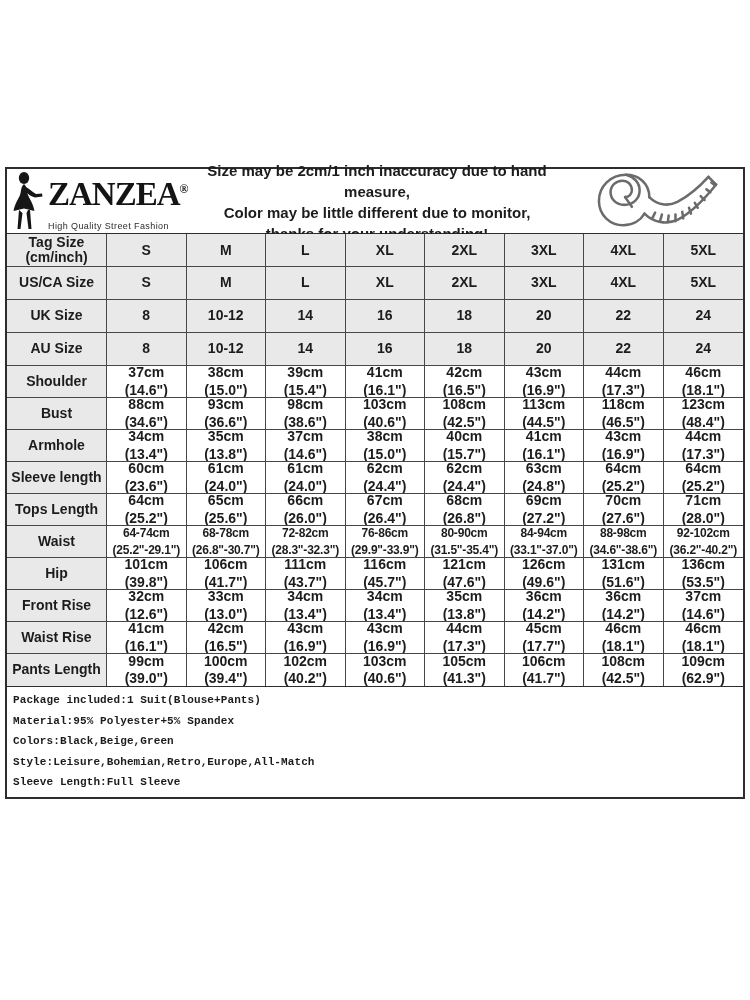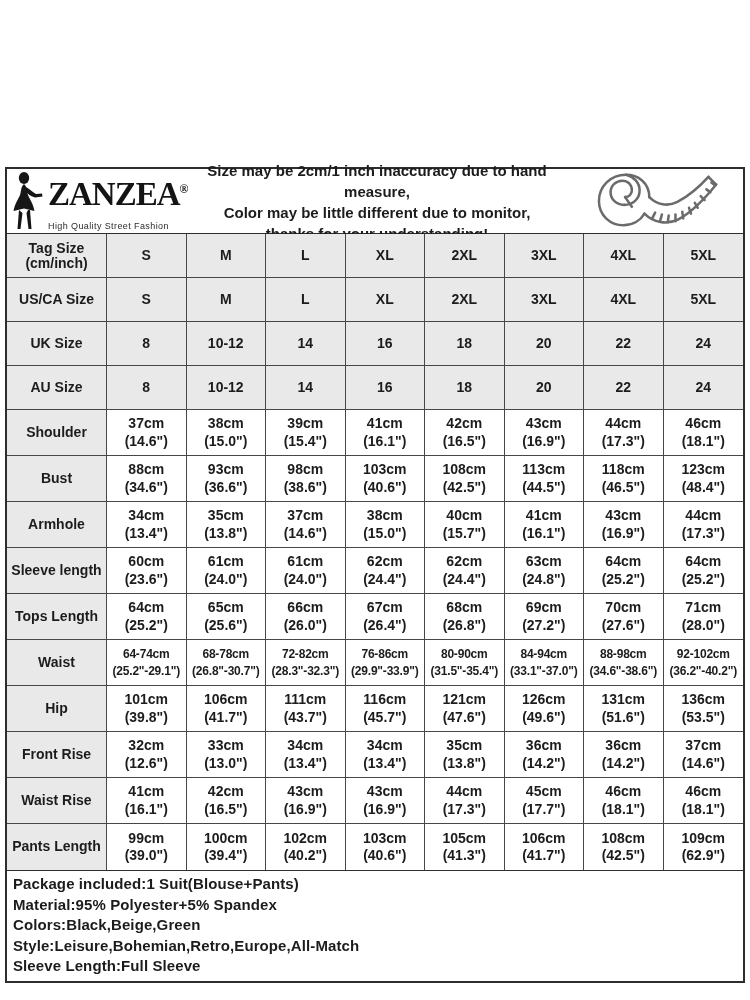--- a/index.html
+++ b/index.html
@@ -23,39 +23,39 @@
     color:#141414;letter-spacing:-1px;white-space:nowrap;
   }
   .reg{font-size:12px;vertical-align:super;letter-spacing:0;}
   .tagline{font-size:9px;color:#2c2c2c;letter-spacing:0.4px;margin-top:12px;white-space:nowrap;}
   .disc{flex:1;text-align:center;font-weight:700;font-size:15px;line-height:21px;padding-top:2px;}
   .tape{width:168px;display:flex;justify-content:center;align-items:center;}
   
   .size-table{border-top:1px solid var(--outer);border-bottom:1px solid var(--outer);}
   .trow{
     display:grid;grid-template-columns:100px repeat(8,1fr);
-    height:46px;box-sizing:border-box;border-bottom:1px solid var(--border);
+    height:32px;box-sizing:border-box;border-bottom:1px solid var(--border);
   }
   .trow:last-child{border-bottom:none;}
   .trow.first{height:33px;}
-  .trow.hrow{height:44px;}
+  .trow.hrow{height:33px;}
   .cell{
     display:flex;align-items:center;justify-content:center;text-align:center;
     white-space:pre-line;font-size:14px;line-height:17.5px;font-weight:700;
     border-right:1px solid var(--border);box-sizing:border-box;background:#fff;
     overflow:hidden;
   }
   .trow.first .cell{line-height:15px;}
   .cell:last-child{border-right:none;}
   .cell.label{background:var(--header-bg);}
   .hrow .cell{background:var(--header-bg);}
   .cell.small{font-size:12px;line-height:17px;letter-spacing:-0.2px;}
   
   .foot{padding:3px 6px 4px 6px;}
-  .foot-line{font-size:15px;line-height:20.5px;font-weight:700;letter-spacing:0.1px;}
+  .foot-line{font-size:11px;line-height:20.5px;font-weight:700;letter-spacing:0.1px;font-family:Liberation Mono, monospace;}
 </style>
 </head>
 <body style="--header-bg: #e9e9e9; --border: #474747; --outer: #2d2d2d; --text: #1c1c1c; --icon: #6b6b6b;">
 
 <div class="box">
 
   <div class="hdr">
     <div class="logo">
       <svg width="36" height="60" viewBox="0 0 36 60">
         <g fill="#161616">

